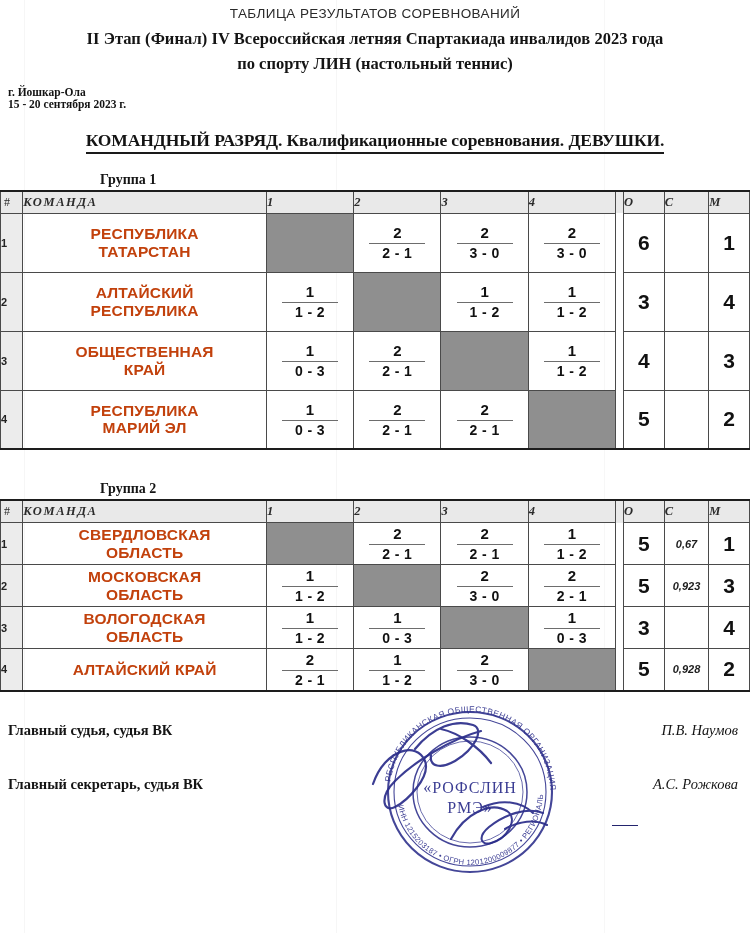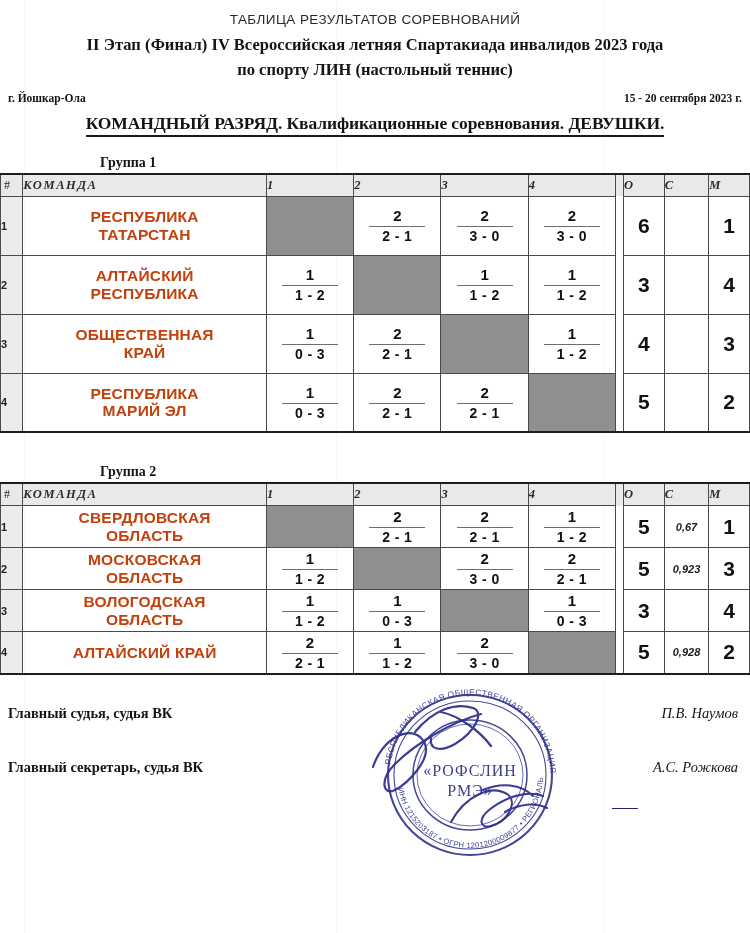--- a/index.html
+++ b/index.html
@@ -28,21 +28,21 @@
       linear-gradient(to right, rgba(0,0,0,0) 0 604px, rgba(0,0,0,0.030) 604px 605px, rgba(0,0,0,0) 605px 100%);
   }
 
   .page {
     position: relative;
     z-index: 1;
     padding: 0;
   }
 
   
-  .doc-head { padding-top: 12px; }
+  .doc-head { padding-top: 6px; }
 
   .head-line-1 {
     text-align: center;
     font-family: "Liberation Sans", sans-serif;
     font-size: 13.5px;
     letter-spacing: .4px;
     color: #2a2a2a;
     line-height: 1.25;
   }
   .head-line-2 {
@@ -61,33 +61,35 @@
   }
 
   .place-date {
     display: flex;
     justify-content: space-between;
     align-items: baseline;
     margin-top: 11px;
     padding: 0 8px 0 8px;
     font-size: 11.5px;
     font-weight: bold;
+    flex-direction: column;
   }
 
   .subtitle-wrap {
     text-align: center;
     margin-top: 9px;
   }
   .subtitle {
     display: inline-block;
     font-weight: bold;
     font-size: 17.5px;
     border-bottom: 2.2px solid #1a1a1a;
     padding-bottom: 1px;
     letter-spacing: -0.1px;
+    margin-top: 11px;
   }
 
   
   .group-label {
     font-weight: bold;
     font-size: 14px;
     margin-left: 100px;
     margin-bottom: 2px;
   }
   .group-1-wrap { margin-top: 18px; }

